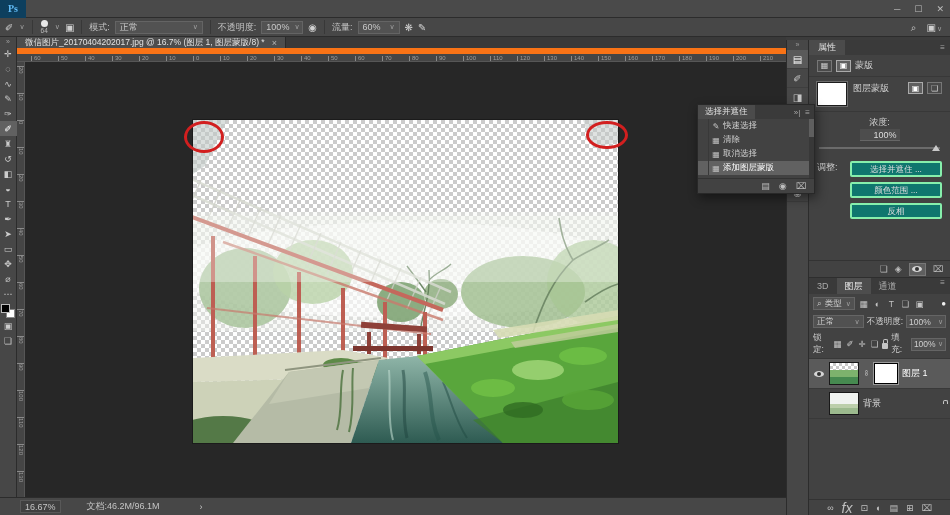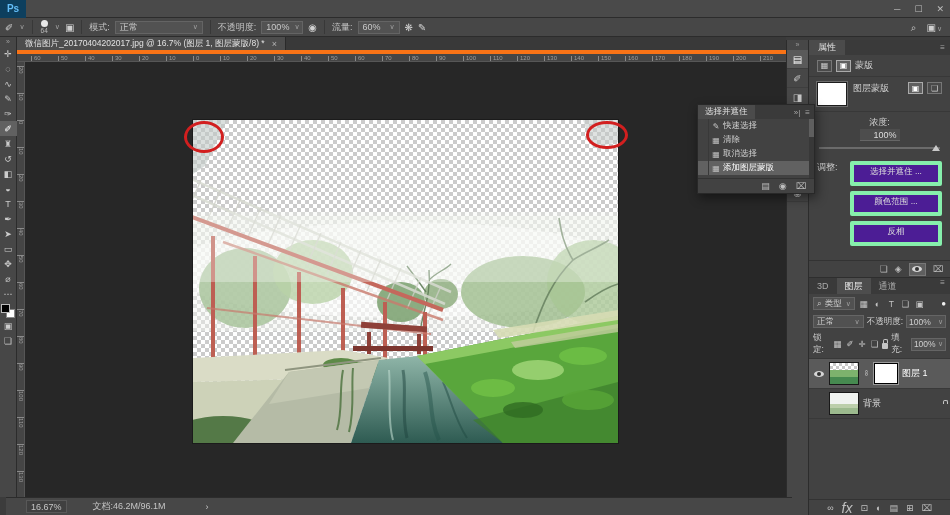--- a/index.html
+++ b/index.html
@@ -3,21 +3,21 @@
 <meta charset="utf-8">
 <style>
   html,body{margin:0;padding:0;background:#222;}
   *{box-sizing:border-box;}
   #app{position:relative;width:950px;height:515px;background:#3c3c3c;
        font-family:"Liberation Sans","DejaVu Sans",sans-serif;color:#cfcfcf;
        overflow:hidden;font-size:10px;-webkit-font-smoothing:antialiased;}
 
   
   .menubar{position:absolute;left:0;top:0;right:0;height:18px;background:#4a4a4a;
-           border-bottom:1px solid #2c2c2c;display:flex;align-items:center;}
+           border-bottom:1px solid #2c2c2c;display:flex;align-items:center;font-family:Liberation Serif, serif;}
   .ps-logo{width:26px;height:18px;background:#0d3f5e;color:#63bdf8;font-weight:bold;
            display:flex;align-items:center;justify-content:center;font-size:10px;}
   .menu-items{display:flex;align-items:center;height:100%;}
   .menu-item{padding:0 8px;line-height:18px;color:#d6d6d6;font-size:9.5px;cursor:default;}
   .win-controls{position:absolute;right:6px;top:0;height:18px;display:flex;gap:14px;
                 align-items:center;color:#bdbdbd;font-size:9px;}
 
   
   .optionsbar{position:absolute;left:0;top:18px;right:0;height:19px;background:#474747;
               border-bottom:1px solid #2c2c2c;display:flex;align-items:center;gap:5px;
@@ -30,21 +30,21 @@
   .brush-size{font-size:6.5px;color:#b9b9b9;margin-top:1px;}
   .dd{background:#525252;border:1px solid #646464;height:13px;display:flex;align-items:center;
       justify-content:space-between;padding:0 4px;gap:4px;}
   .dd.mode{width:88px;}
   .dd.val{width:42px;}
   .opt-label{color:#c3c3c3;}
   .opt-right{position:absolute;right:8px;top:0;height:19px;display:flex;align-items:center;gap:10px;}
 
   
   .tabbar{position:absolute;left:17px;top:37px;width:769px;height:17px;background:#393939;
-          display:flex;align-items:stretch;border-bottom:4px solid #f97316;}
+          display:flex;align-items:stretch;border-bottom:6px solid #f97316;}
   .doc-tab{background:#4d4d4d;display:flex;align-items:center;gap:7px;padding:0 8px;
            font-size:8.5px;color:#e2e2e2;border-right:1px solid #2a2a2a;}
   .tab-close{color:#b5b5b5;font-size:9px;}
 
   
   .toolbar{position:absolute;left:0;top:37px;width:17px;bottom:18px;background:#474747;
            border-right:1px solid #2c2c2c;display:flex;flex-direction:column;align-items:center;}
   .tb-collapse{font-size:7px;color:#9f9f9f;line-height:9px;height:9px;}
   .tool{width:17px;height:15px;display:flex;align-items:center;justify-content:center;
         font-size:9px;color:#cccccc;}
@@ -115,21 +115,21 @@
   .mask-row-icons{margin-left:auto;display:flex;gap:4px;font-size:9px;color:#c5c5c5;}
   .slider-row{padding:4px 8px 2px 8px;}
   .slider-top{display:flex;justify-content:space-between;align-items:center;flex-direction:column;}
   .slider-val{background:#4d4d4d;border-bottom:1px solid #666;padding:0 3px;min-width:40px;
               text-align:right;color:#ddd;height:12px;line-height:12px;}
   .track{position:relative;height:2px;background:#6b6b6b;margin:6px 2px 4px 2px;}
   .thumb{position:absolute;top:-2px;width:0;height:0;border-left:4px solid transparent;
          border-right:4px solid transparent;border-bottom:6px solid #c9c9c9;}
   .adjust-row{display:flex;gap:6px;padding:6px 8px;}
   .btn-col{display:flex;flex-direction:column;gap:5px;margin-left:auto;}
-  .pbtn{width:92px;height:25px;background:#4c1d95;border:4px solid #86efac;border-radius:2px;
+  .pbtn{width:92px;height:16px;background:#0f766e;border:2px solid #86efac;border-radius:2px;
         text-align:center;line-height:13px;font-size:8.5px;color:#ddd;}
   .props-fill{flex:1;}
   .props-footer{height:17px;border-top:1px solid #333;display:flex;align-items:center;
                 justify-content:flex-end;gap:7px;padding:0 7px;color:#bdbdbd;}
   .eyebox{background:#5f5f5f;border:1px solid #777;width:17px;height:13px;display:flex;
           align-items:center;justify-content:center;}
   .eye{width:10px;height:6px;border-radius:50%;background:#d6d6d6;position:relative;}
   .eye::after{content:"";position:absolute;left:3px;top:1px;width:4px;height:4px;border-radius:50%;background:#333;}
 
   .layers{flex:1;display:flex;flex-direction:column;}
@@ -162,21 +162,21 @@
               background-size:100% 100%;}
   .chain{font-size:8px;color:#c8c8c8;display:inline-block;transform:rotate(90deg);width:7px;flex:0 0 auto;}
   .m-thumb{width:24px;height:21px;background:#fff;border:1px solid #000;
            box-shadow:0 0 0 1px #9a9a9a;flex:0 0 auto;}
   .layer-lock{margin-left:auto;margin-right:5px;}
   .layers-footer{height:16px;border-top:1px solid #333;display:flex;align-items:center;
                  justify-content:center;gap:8px;color:#c0c0c0;font-size:9px;flex:0 0 auto;}
   .fx{font-style:italic;font-size:14px;}
 
   
-  .statusbar{position:absolute;left:6px;bottom:0;width:786px;height:18px;background:#474747;
+  .statusbar{position:absolute;left:0;bottom:0;width:786px;height:18px;background:#474747;
              border-top:1px solid #2c2c2c;display:flex;align-items:center;font-size:9px;
              color:#c5c5c5;padding-left:20px;gap:0;}
   .zoom-field{background:#404040;border:1px solid #585858;height:13px;line-height:12px;
               padding:0 4px;margin-right:26px;}
   .doc-info{margin-right:40px;}
 </style>
 </head>
 <body>
 
 <div id="app">

